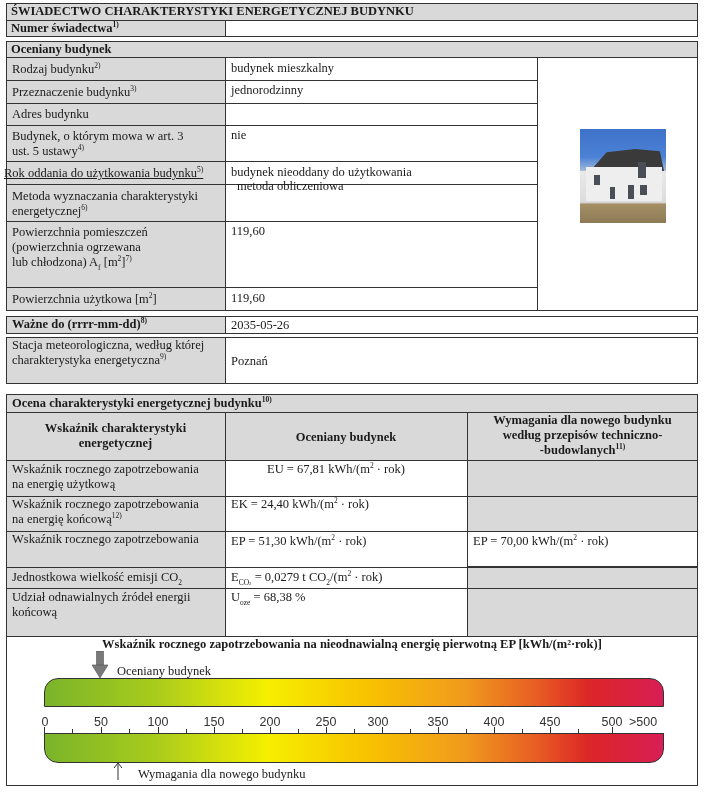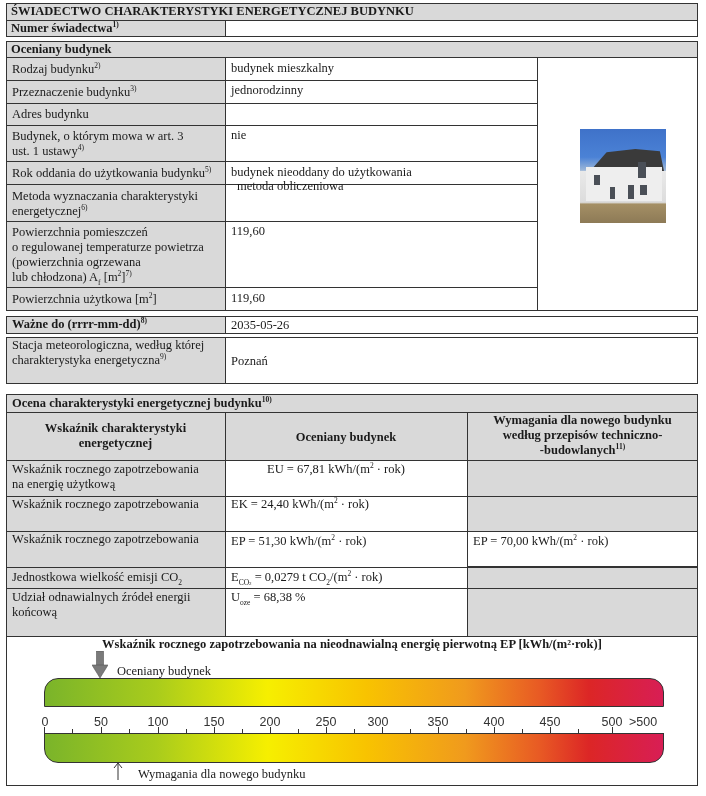--- a/index.html
+++ b/index.html
@@ -67,36 +67,35 @@
 <div class="txt" style="left:231px;top:61px;">budynek mieszkalny</div>
 
 <div class="txt" style="left:12px;top:85px;"><span>Przeznaczenie budynku</span><sup>3)</sup></div>
 <div class="txt" style="left:231px;top:83px;">jednorodzinny</div>
 
 <div class="txt" style="left:12px;top:107px;">Adres budynku</div>
 <div class="txt" style="left:231px;top:107px;"></div>
 
 <div class="txt" style="left:12px;top:129px;">
   <div>Budynek, o którym mowa w art. 3</div>
-  <div><span>ust. 1 ustawy</span><sup>4)</sup></div>
+  <div><span>ust. 5 ustawy</span><sup>4)</sup></div>
 </div>
 <div class="txt" style="left:231px;top:128px;">nie</div>
 
-<div class="txt" style="left:12px;top:166px;"><span>Rok oddania do użytkowania budynku</span><sup>5)</sup></div>
+<div class="txt" style="left:4px;top:166px;text-decoration:underline;"><span>Rok oddania do użytkowania budynku</span><sup>5)</sup></div>
 <div class="txt" style="left:231px;top:165px;">budynek nieoddany do użytkowania</div>
 
 <div class="txt" style="left:12px;top:189px;">
   <div>Metoda wyznaczania charakterystyki</div>
   <div><span>energetycznej</span><sup>6)</sup></div>
 </div>
 <div class="txt" style="left:231px;top:179px;margin-left:6px;">metoda obliczeniowa</div>
 
 <div class="txt" style="left:12px;top:225px;">
   <div>Powierzchnia pomieszczeń</div>
-  <div>o regulowanej temperaturze powietrza</div>
   <div>(powierzchnia ogrzewana</div>
   <div><span>lub chłodzona) A</span><sub>f</sub><span> [m</span><sup>2</sup><span>]</span><sup>7)</sup></div>
 </div>
 <div class="txt" style="left:231px;top:224px;">119,60</div>
 
 <div class="txt" style="left:12px;top:292px;"><span>Powierzchnia użytkowa [m</span><sup>2</sup><span>]</span></div>
 <div class="txt" style="left:231px;top:291px;">119,60</div>
 
 <div class="photo" style="left:580px;">
   <div class="roof"></div>
@@ -149,20 +148,21 @@
 <div class="hline" style="left:6px;top:588px;width:692px;"></div>
 
 <div class="txt" style="left:12px;top:462px;">
   <div>Wskaźnik rocznego zapotrzebowania</div>
   <div>na energię użytkową</div>
 </div>
 <div class="txt" style="left:231px;top:462px;margin-left:36px;"><span>EU = 67,81 kWh/(m</span><sup>2</sup><span> · rok)</span></div>
 
 <div class="txt" style="left:12px;top:497px;">
   <div>Wskaźnik rocznego zapotrzebowania</div>
+  <div><span>na energię końcową</span><sup>12)</sup></div>
 </div>
 <div class="txt" style="left:231px;top:497px;"><span>EK = 24,40 kWh/(m</span><sup>2</sup><span> · rok)</span></div>
 
 <div class="txt" style="left:12px;top:532px;">
   <div>Wskaźnik rocznego zapotrzebowania</div>
 </div>
 <div class="txt" style="left:231px;top:534px;"><span>EP = 51,30 kWh/(m</span><sup>2</sup><span> · rok)</span></div>
 <div class="txt" style="left:473px;top:534px;"><span>EP = 70,00 kWh/(m</span><sup>2</sup><span> · rok)</span></div>
 
 <div class="txt" style="left:12px;top:570px;"><span>Jednostkowa wielkość emisji CO</span><sub>2</sub></div>

